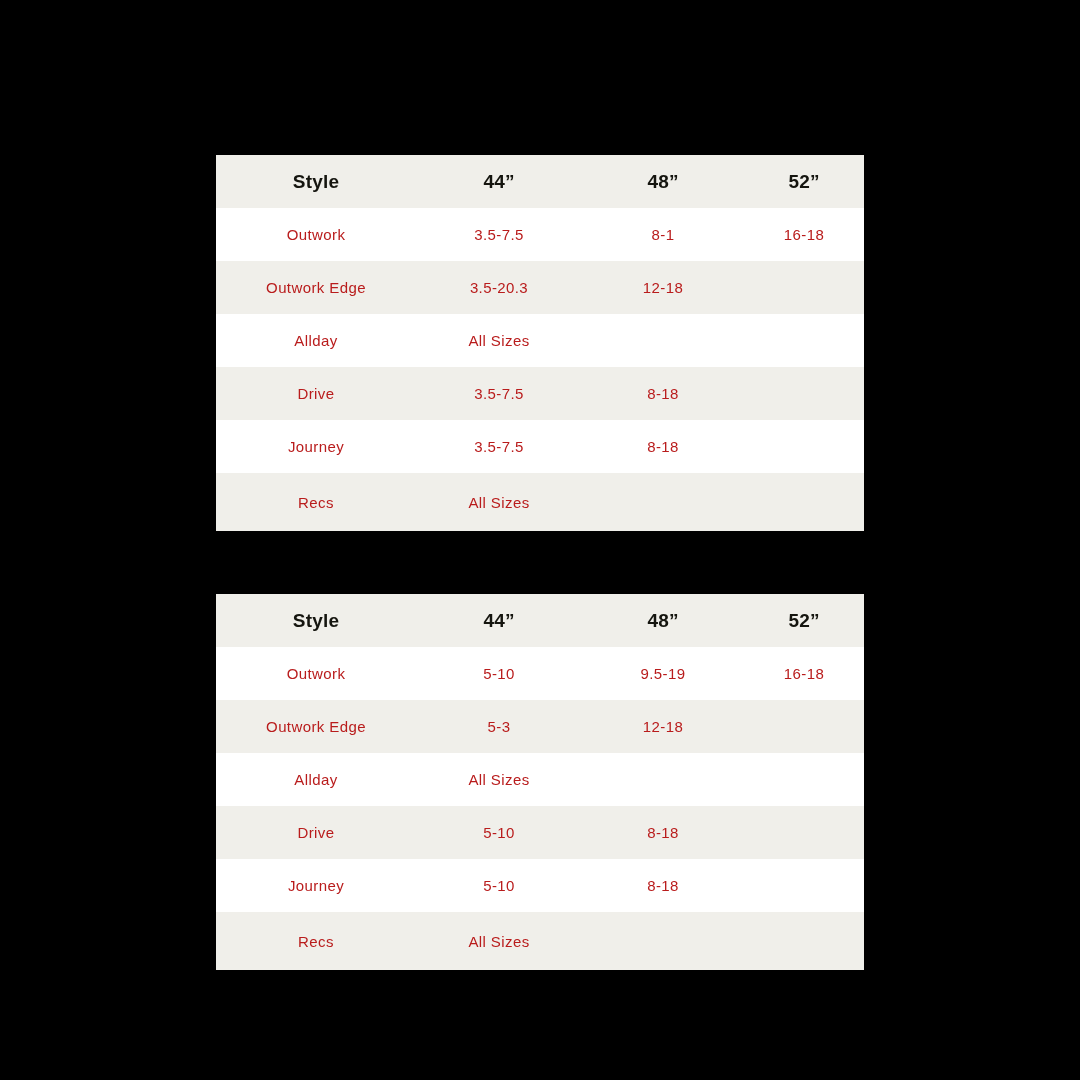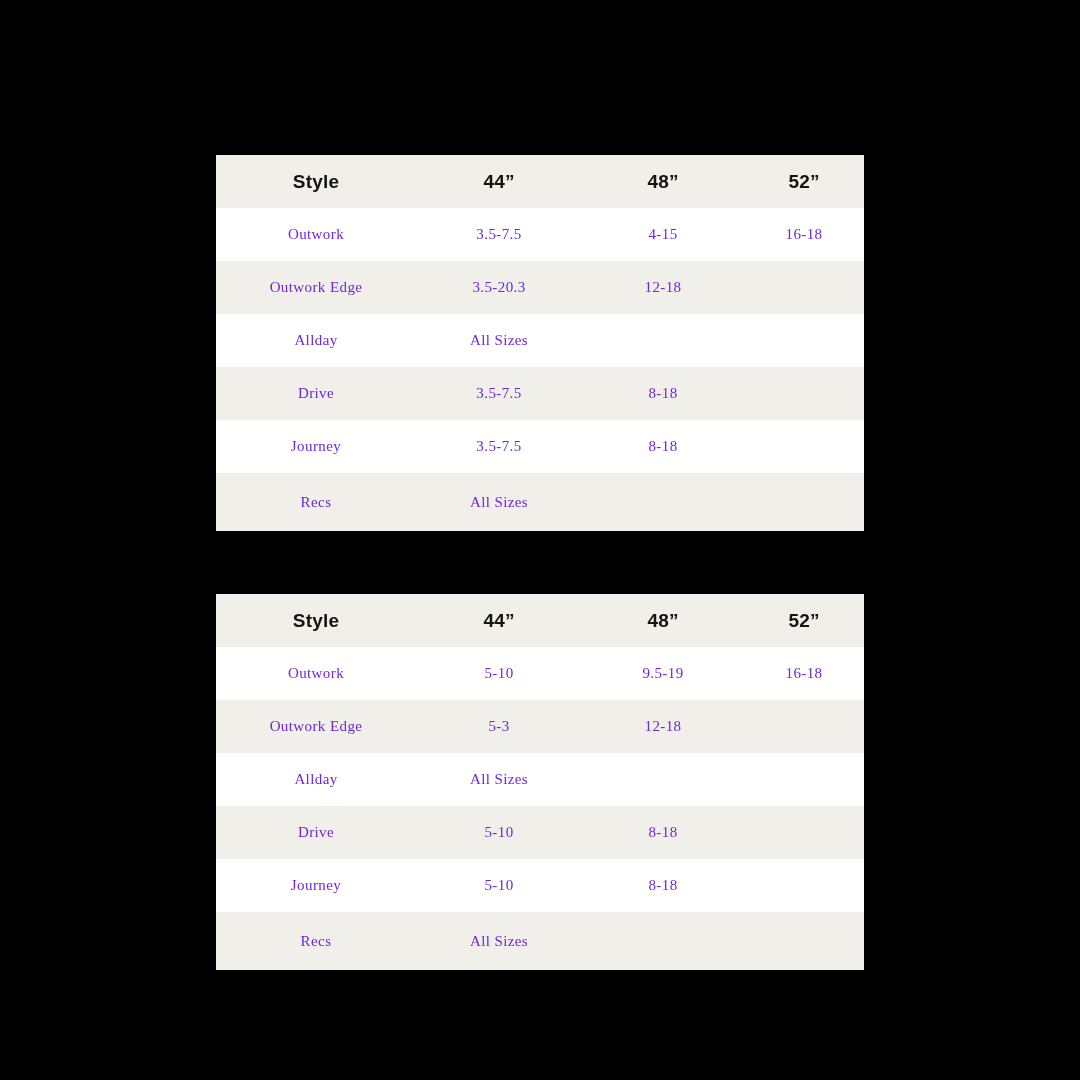--- a/index.html
+++ b/index.html
@@ -48,25 +48,25 @@
     font-size: 19px;
     letter-spacing: 0.2px;
     color: #15150F;
     text-align: center;
     vertical-align: middle;
   }
 
   .size-table tbody td {
     height: 53px;
     padding: 0;
-    font-family: Liberation Serif, serif;
+    font-family: Liberation Sans, sans-serif;
     font-weight: 400;
     font-size: 15px;
     letter-spacing: 0.4px;
-    color: #6d28d9;
+    color: #b91c1c;
     text-align: center;
     vertical-align: middle;
     white-space: nowrap;
   }
 
   .size-table tbody tr.row-odd  td { background: #FFFFFF; }
   .size-table tbody tr.row-even td { background: #F0EFEA; }
 
   .size-table tbody tr:last-child td { height: 58px; }
 </style>
@@ -87,21 +87,21 @@
         <th>Style</th>
         <th>44”</th>
         <th>48”</th>
         <th>52”</th>
       </tr>
     </thead>
     <tbody>
       <tr class="row-odd">
         <td>Outwork</td>
         <td>3.5-7.5</td>
-        <td>4-15</td>
+        <td>8-1</td>
         <td>16-18</td>
       </tr>
       <tr class="row-even">
         <td>Outwork Edge</td>
         <td>3.5-20.3</td>
         <td>12-18</td>
         <td></td>
       </tr>
       <tr class="row-odd">
         <td>Allday</td>

